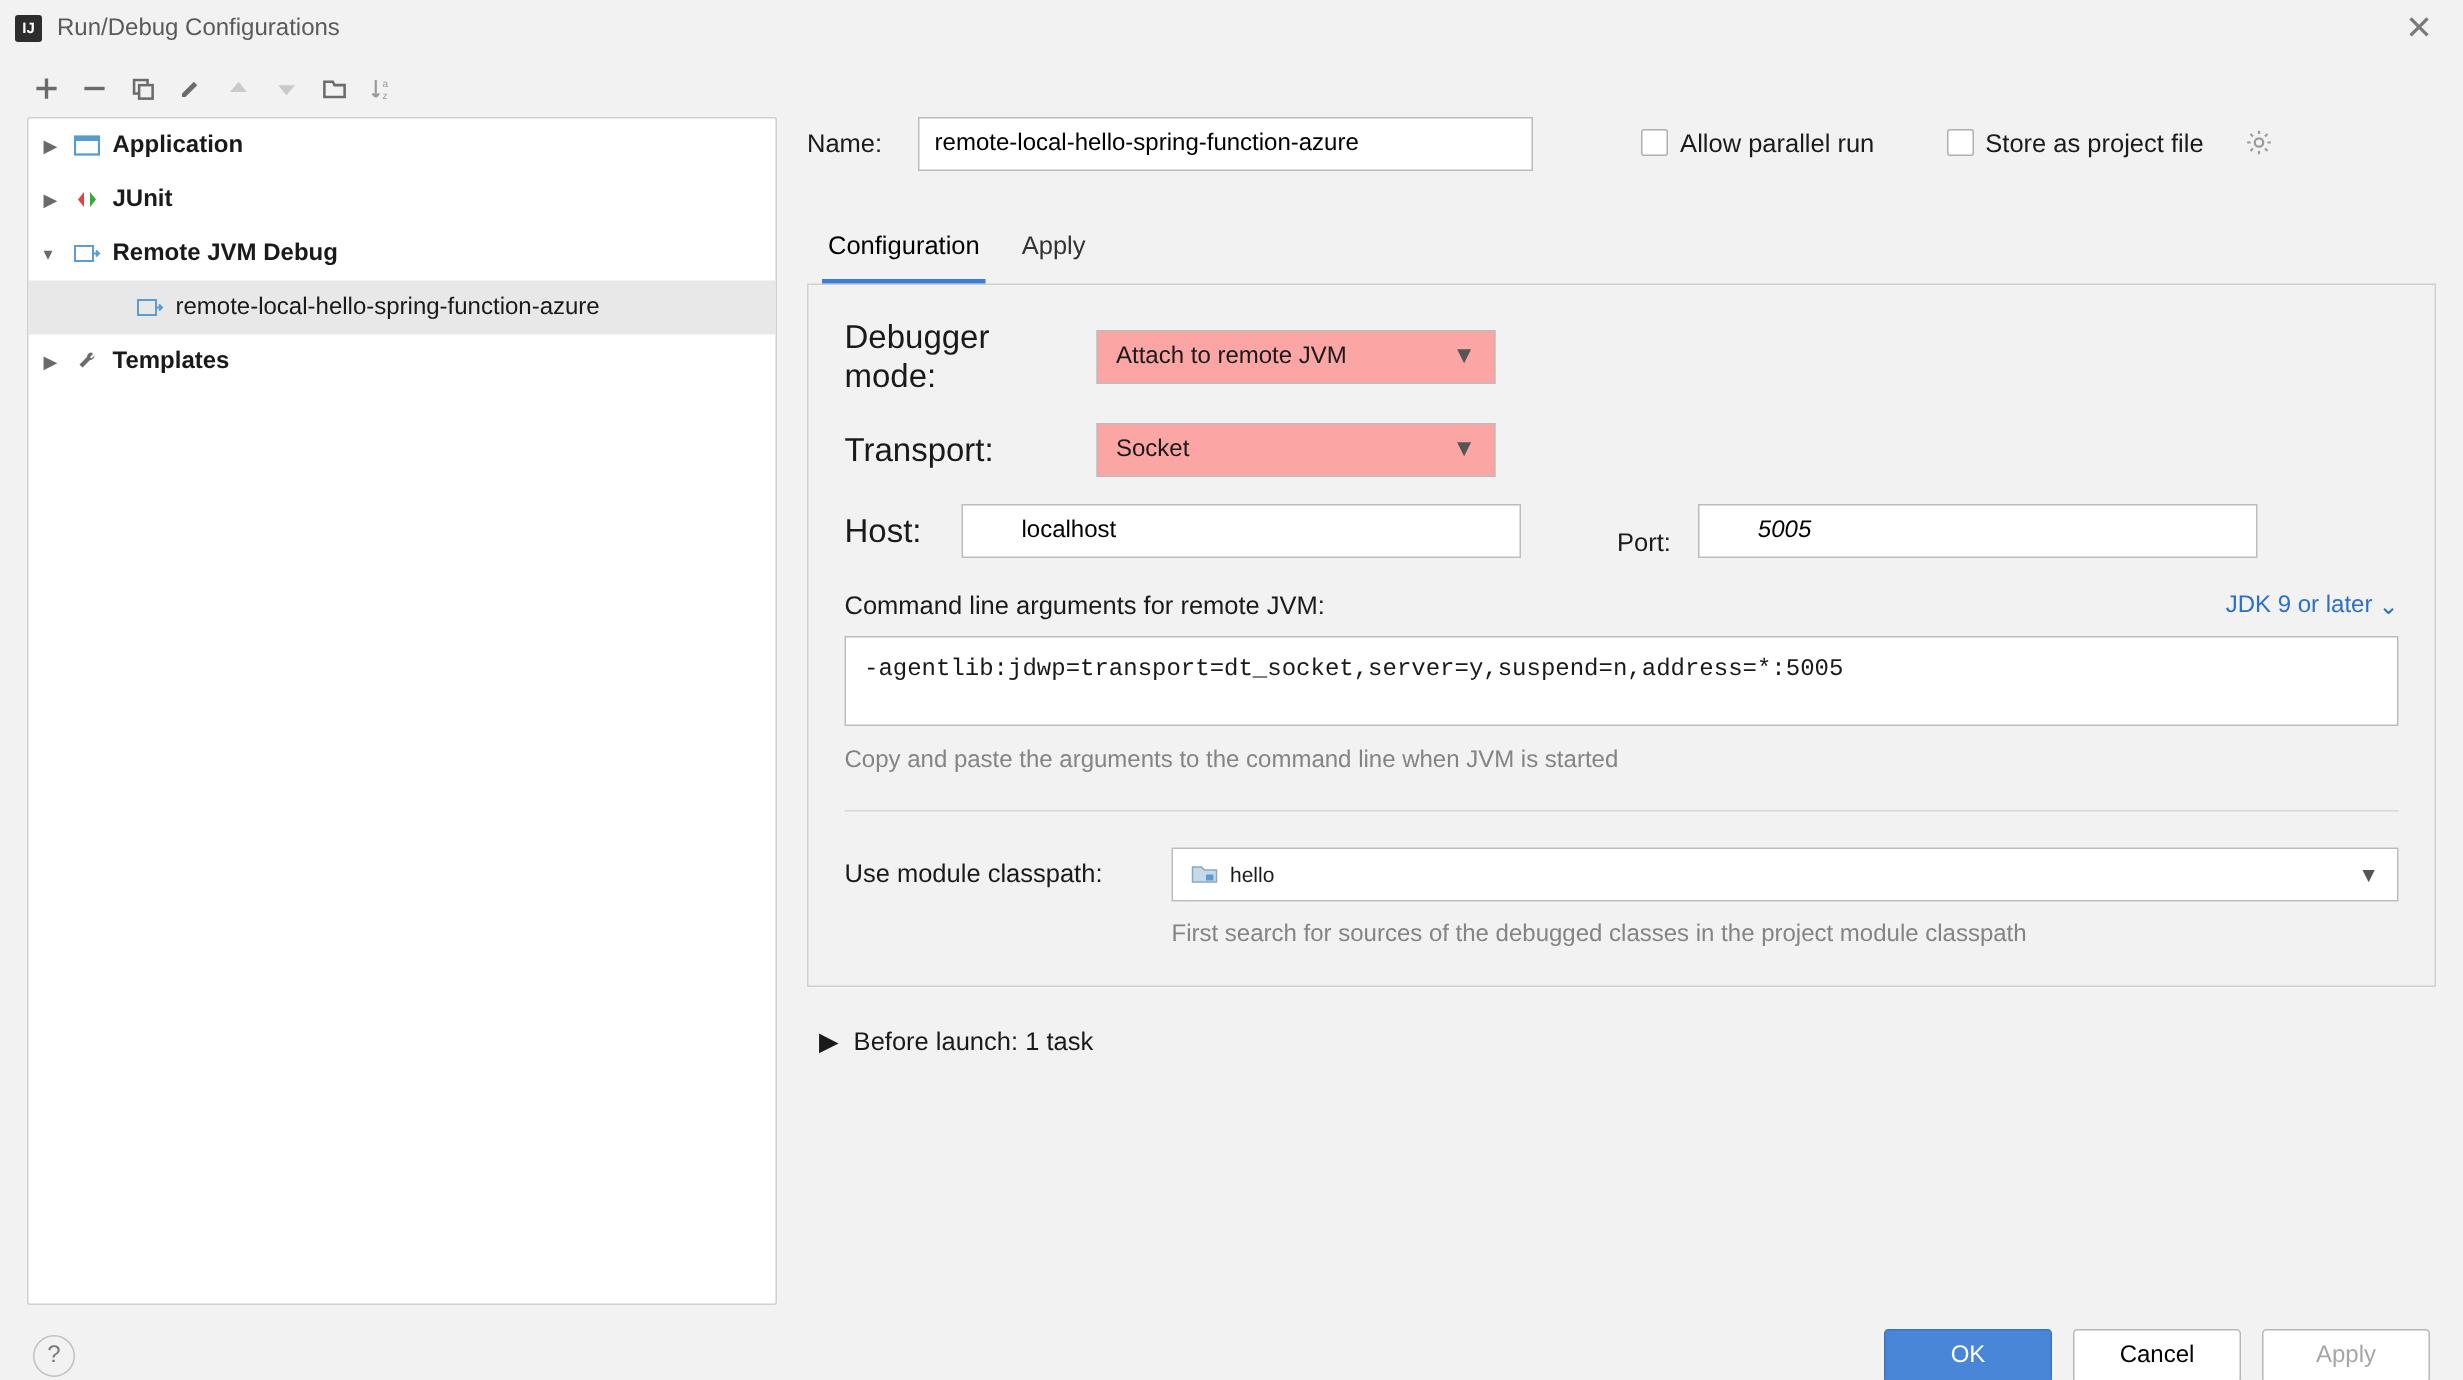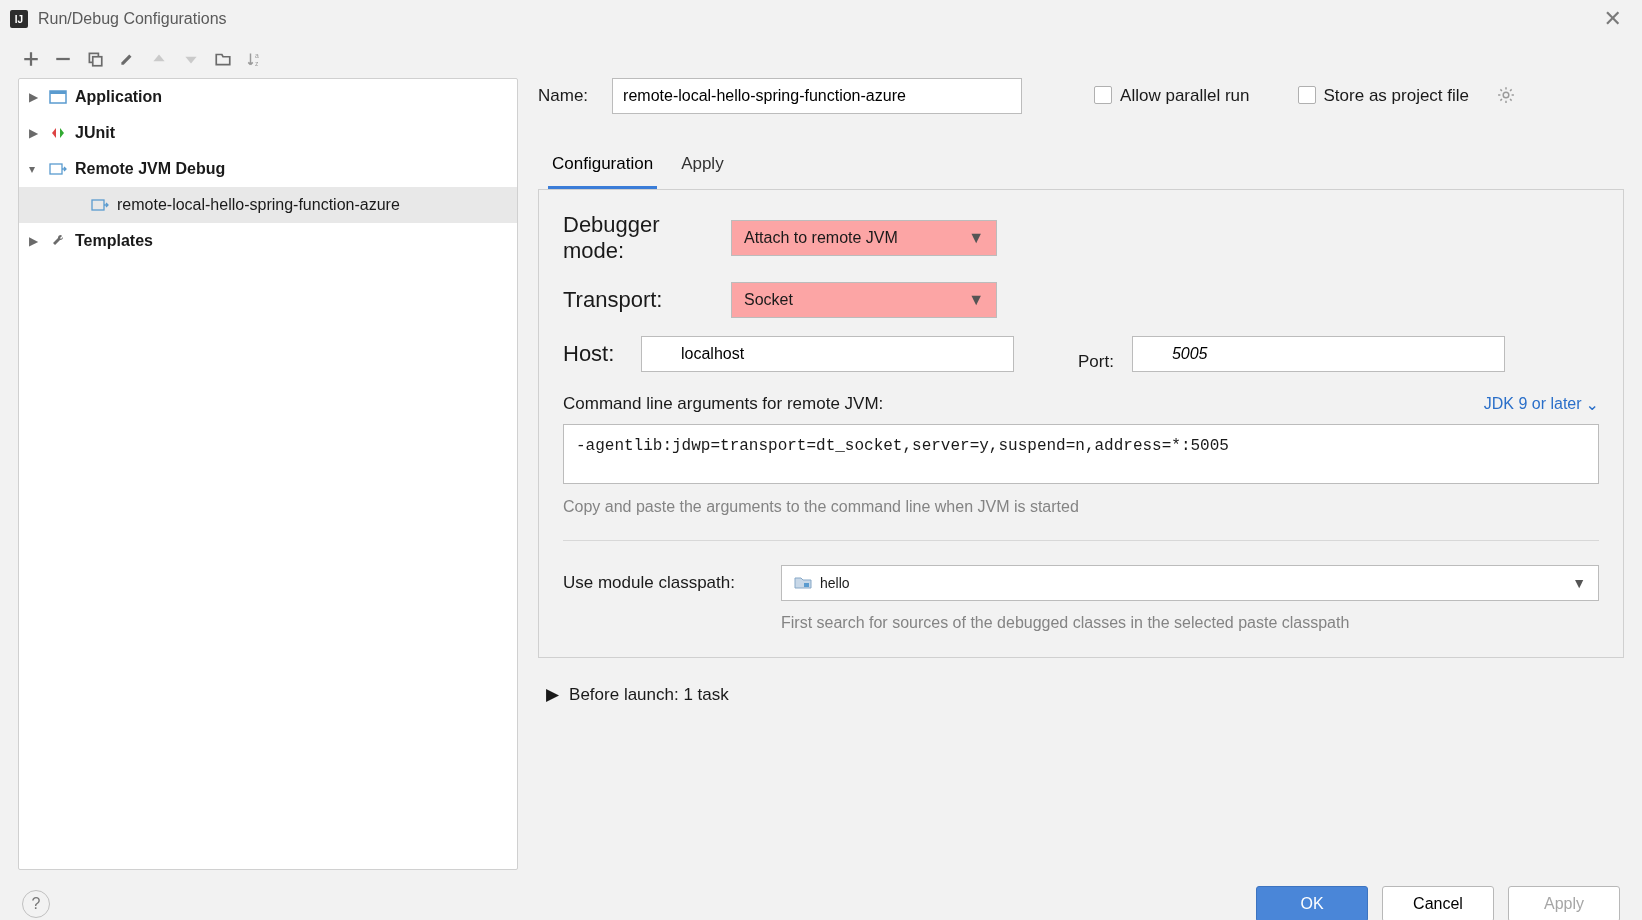--- a/index.html
+++ b/index.html
@@ -240,21 +240,21 @@
         <span class="flabel2">Use module classpath:</span>
         <div class="classpath-sel">
           <div class="cp-select">
             <span class="folder-icon"><svg width="18" height="14" viewBox="0 0 18 14">
                   <path d="M1 3h6l2 2h8v8H1z" fill="#c8d8e8" stroke="#87a8c7"></path>
                   <rect x="10" y="8" width="5" height="4" fill="#5a9bcf"></rect>
                 </svg></span>
             <span>hello</span>
             <span class="cp-arrow">▼</span>
           </div>
-          <div class="cp-hint">First search for sources of the debugged classes in the selected paste classpath</div>
+          <div class="cp-hint">First search for sources of the debugged classes in the project module classpath</div>
         </div>
       </div>
     </div>
 
     <div class="before-launch">
       <span>▶</span>
       <span>Before launch: 1 task</span>
     </div>
   </div>
 </div>

